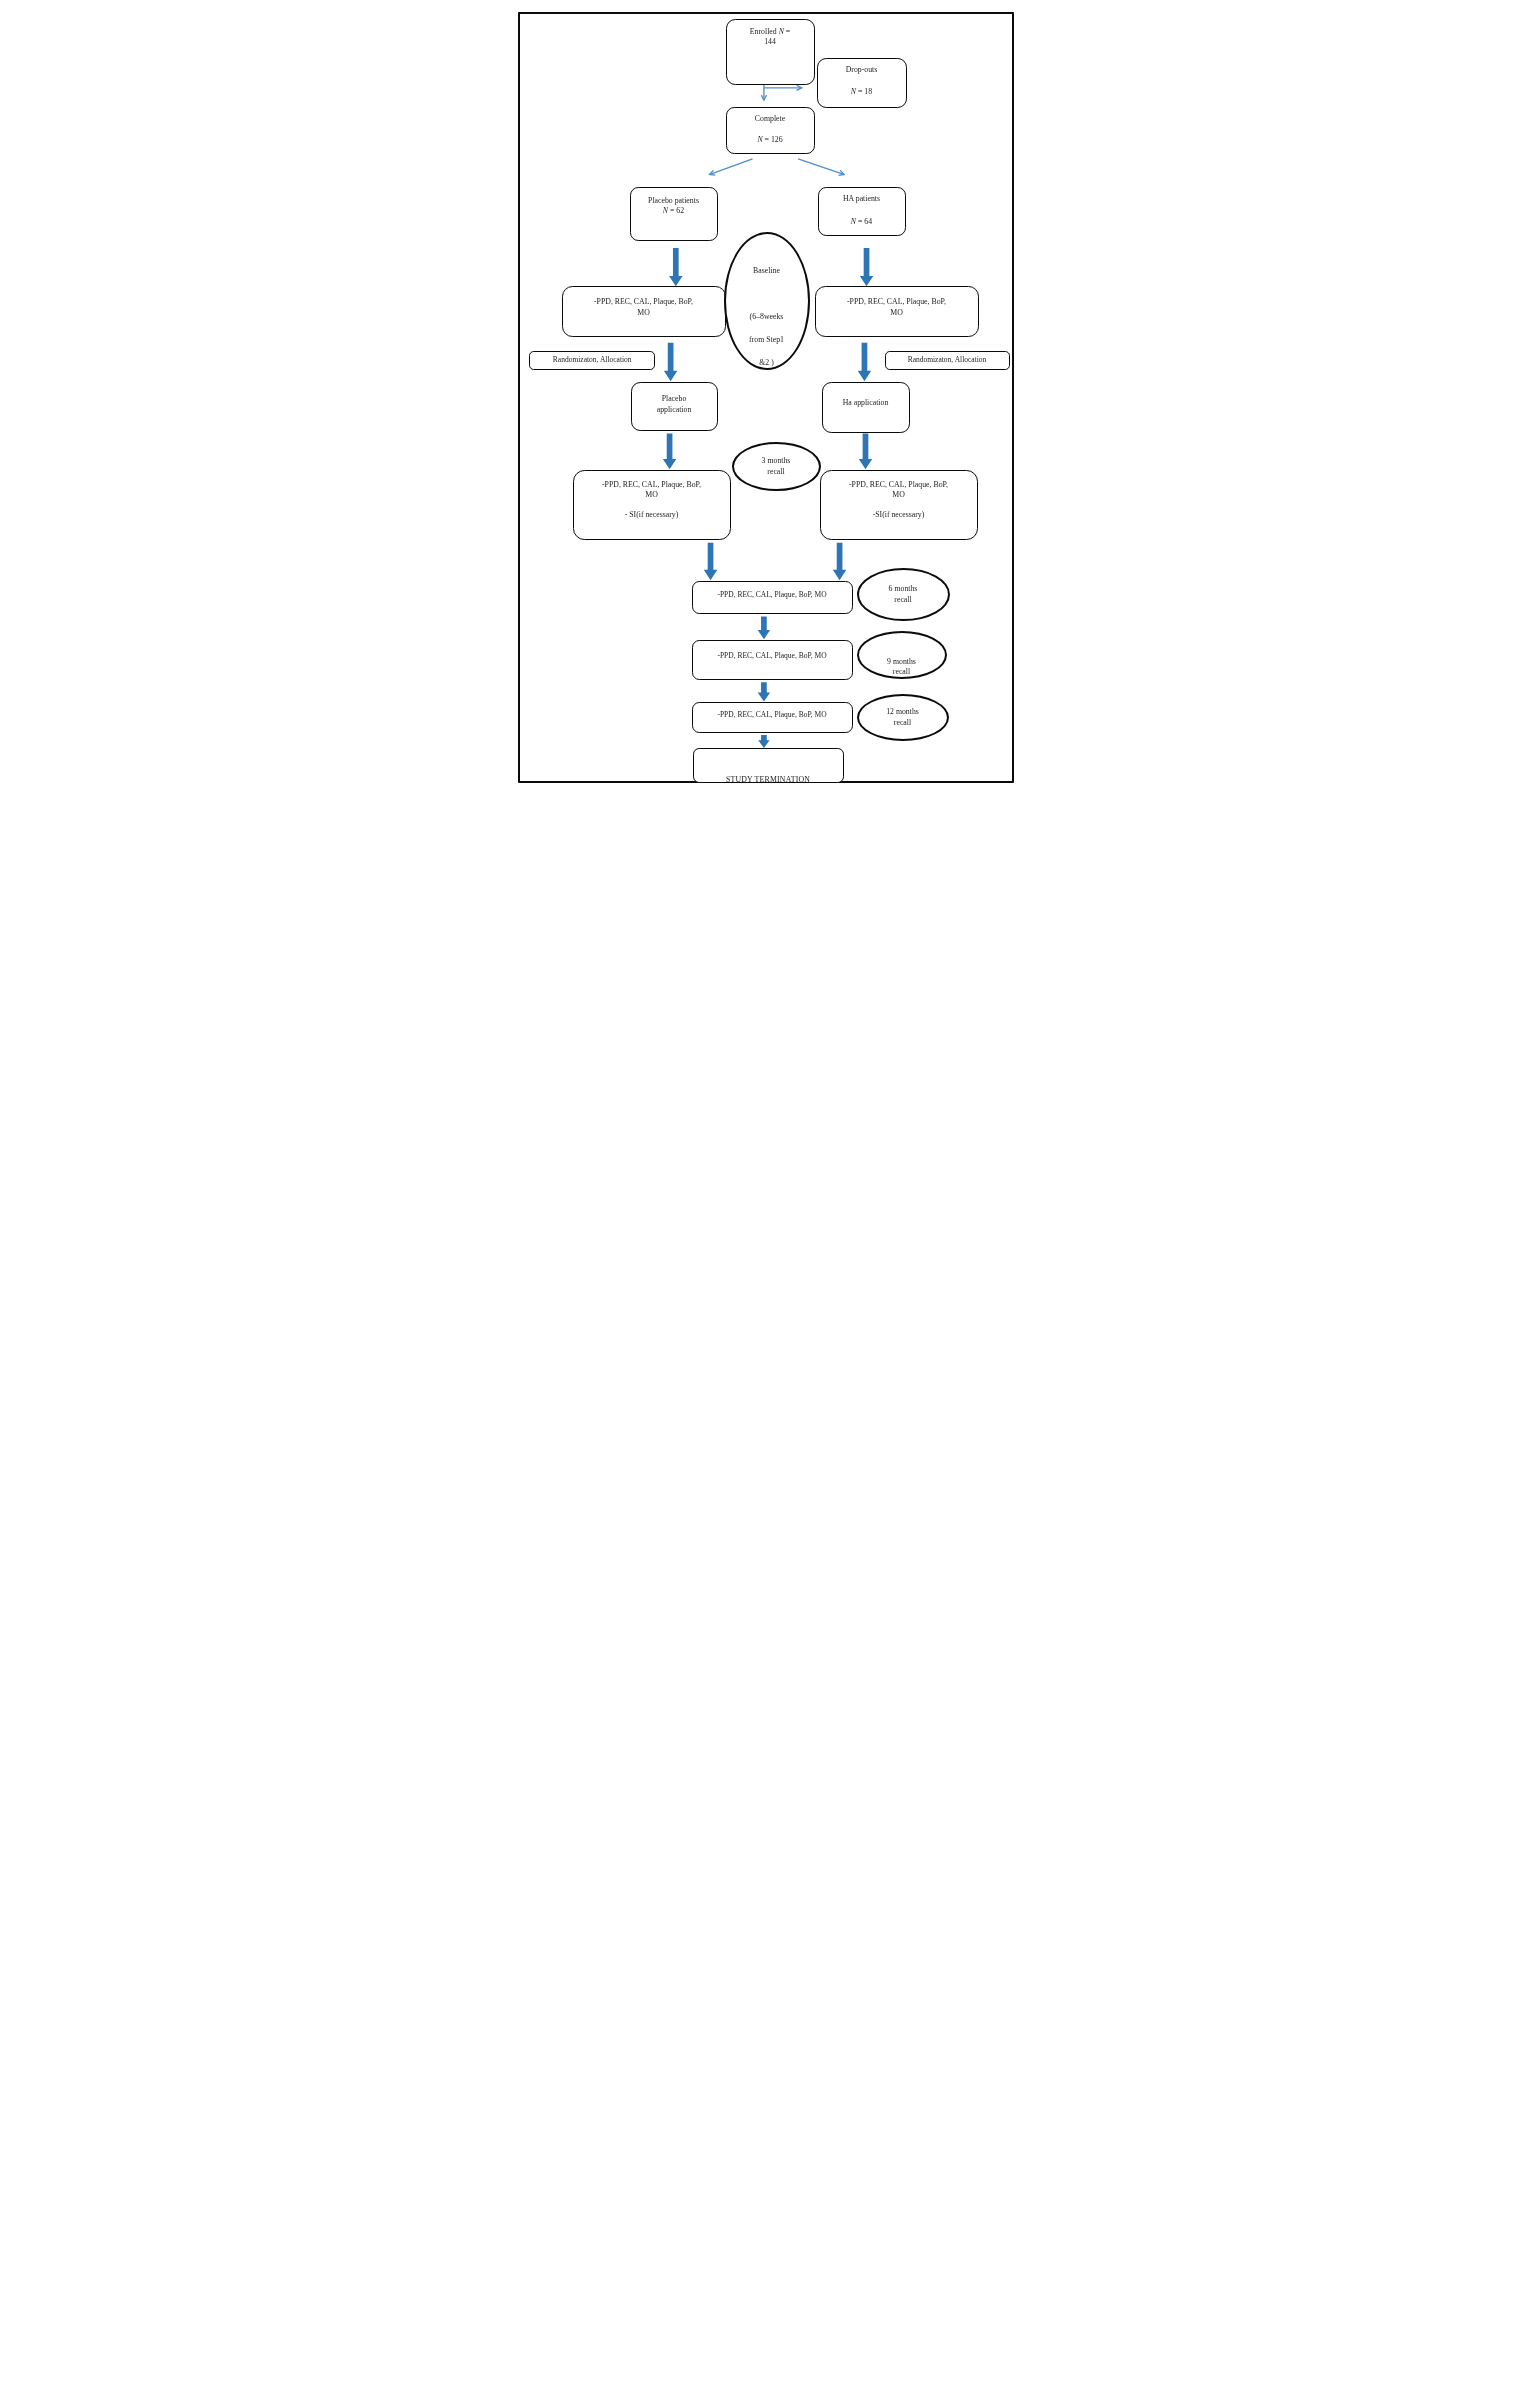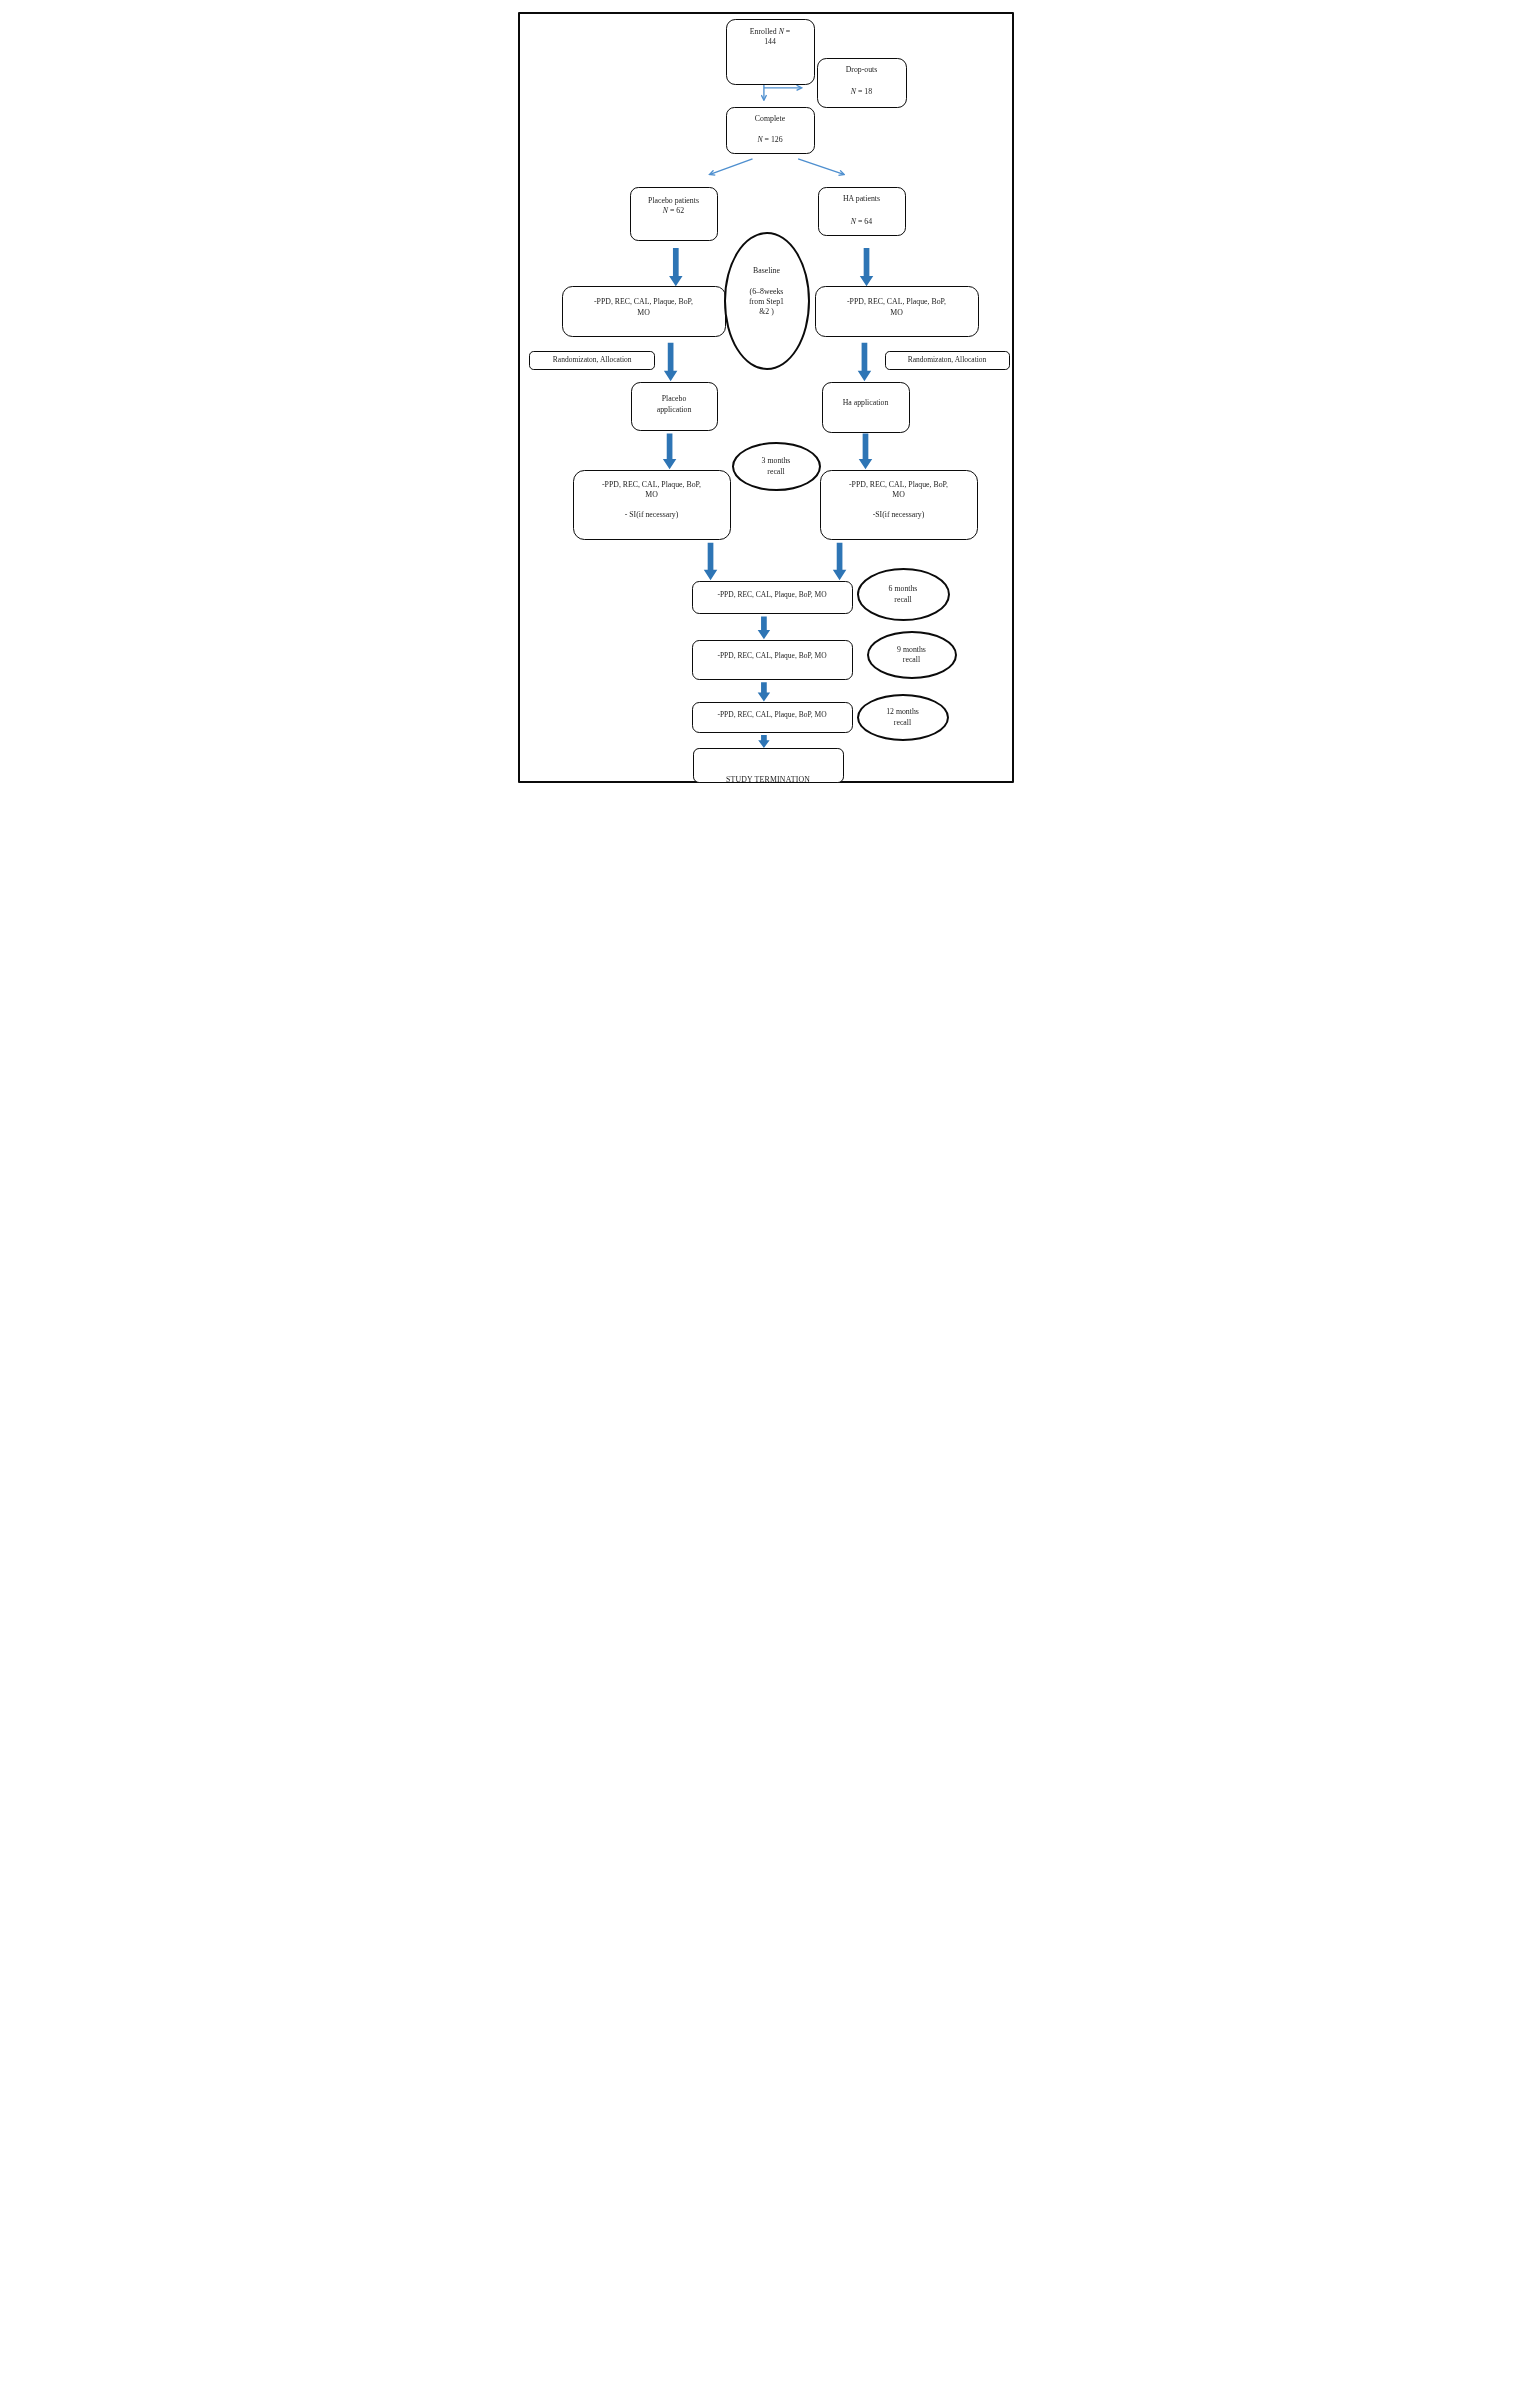--- a/index.html
+++ b/index.html
@@ -77,21 +77,21 @@
     <div>Placebo patients</div>
     <div><span class="nit">N</span> <span>=</span> <span>62</span></div>
   </div>
 
   <div class="node" style="left:307px;top:187px;width:88px;height:49px;padding-top:6px;">
     <div>HA patients</div>
     <div class="gap24"></div>
     <div><span class="nit">N</span> <span>=</span> <span>64</span></div>
   </div>
 
-  <div class="node ellipse" style="left:213px;top:232px;width:86px;height:138px;border-width:2.1px;justify-content:flex-start;padding-top:32px;z-index:3;">
+  <div class="node ellipse" style="left:213px;top:232px;width:86px;height:138px;border-width:2.1px;justify-content:space-between;padding-top:32px;z-index:3;">
     <div>Baseline</div>
     <div class="gap20"></div>
     <div>(6–8weeks</div>
     <div>from Step1</div>
     <div>&amp;2 )</div>
   </div>
 
   <div class="node" style="left:51px;top:286px;width:164px;height:51px;padding-top:10.4px;border-radius:10.4px;">
     <div>-PPD, REC, CAL, Plaque, BoP,</div>
     <div>MO</div>
@@ -144,21 +144,21 @@
 
   <div class="node ellipse" style="left:346px;top:568px;width:93px;height:53px;border-width:2.1px;">
     <div>6 months</div>
     <div>recall</div>
   </div>
 
   <div class="node" style="left:181px;top:640px;width:161px;height:40px;padding-top:9.8px;border-radius:7.3px;font-size:7.5px;">
     <div>-PPD, REC, CAL, Plaque, BoP, MO</div>
   </div>
 
-  <div class="node ellipse" style="left:356px;top:631px;width:90px;height:48px;border-width:2.1px;">
+  <div class="node ellipse" style="left:346px;top:631px;width:90px;height:48px;border-width:2.1px;justify-content:flex-end;">
     <div>9 months</div>
     <div>recall</div>
   </div>
 
   <div class="node" style="left:181px;top:702px;width:161px;height:31px;padding-top:7.3px;border-radius:7.3px;font-size:7.5px;">
     <div>-PPD, REC, CAL, Plaque, BoP, MO</div>
   </div>
 
   <div class="node ellipse" style="left:346px;top:694px;width:92px;height:47px;border-width:2.1px;">
     <div>12 months</div>

